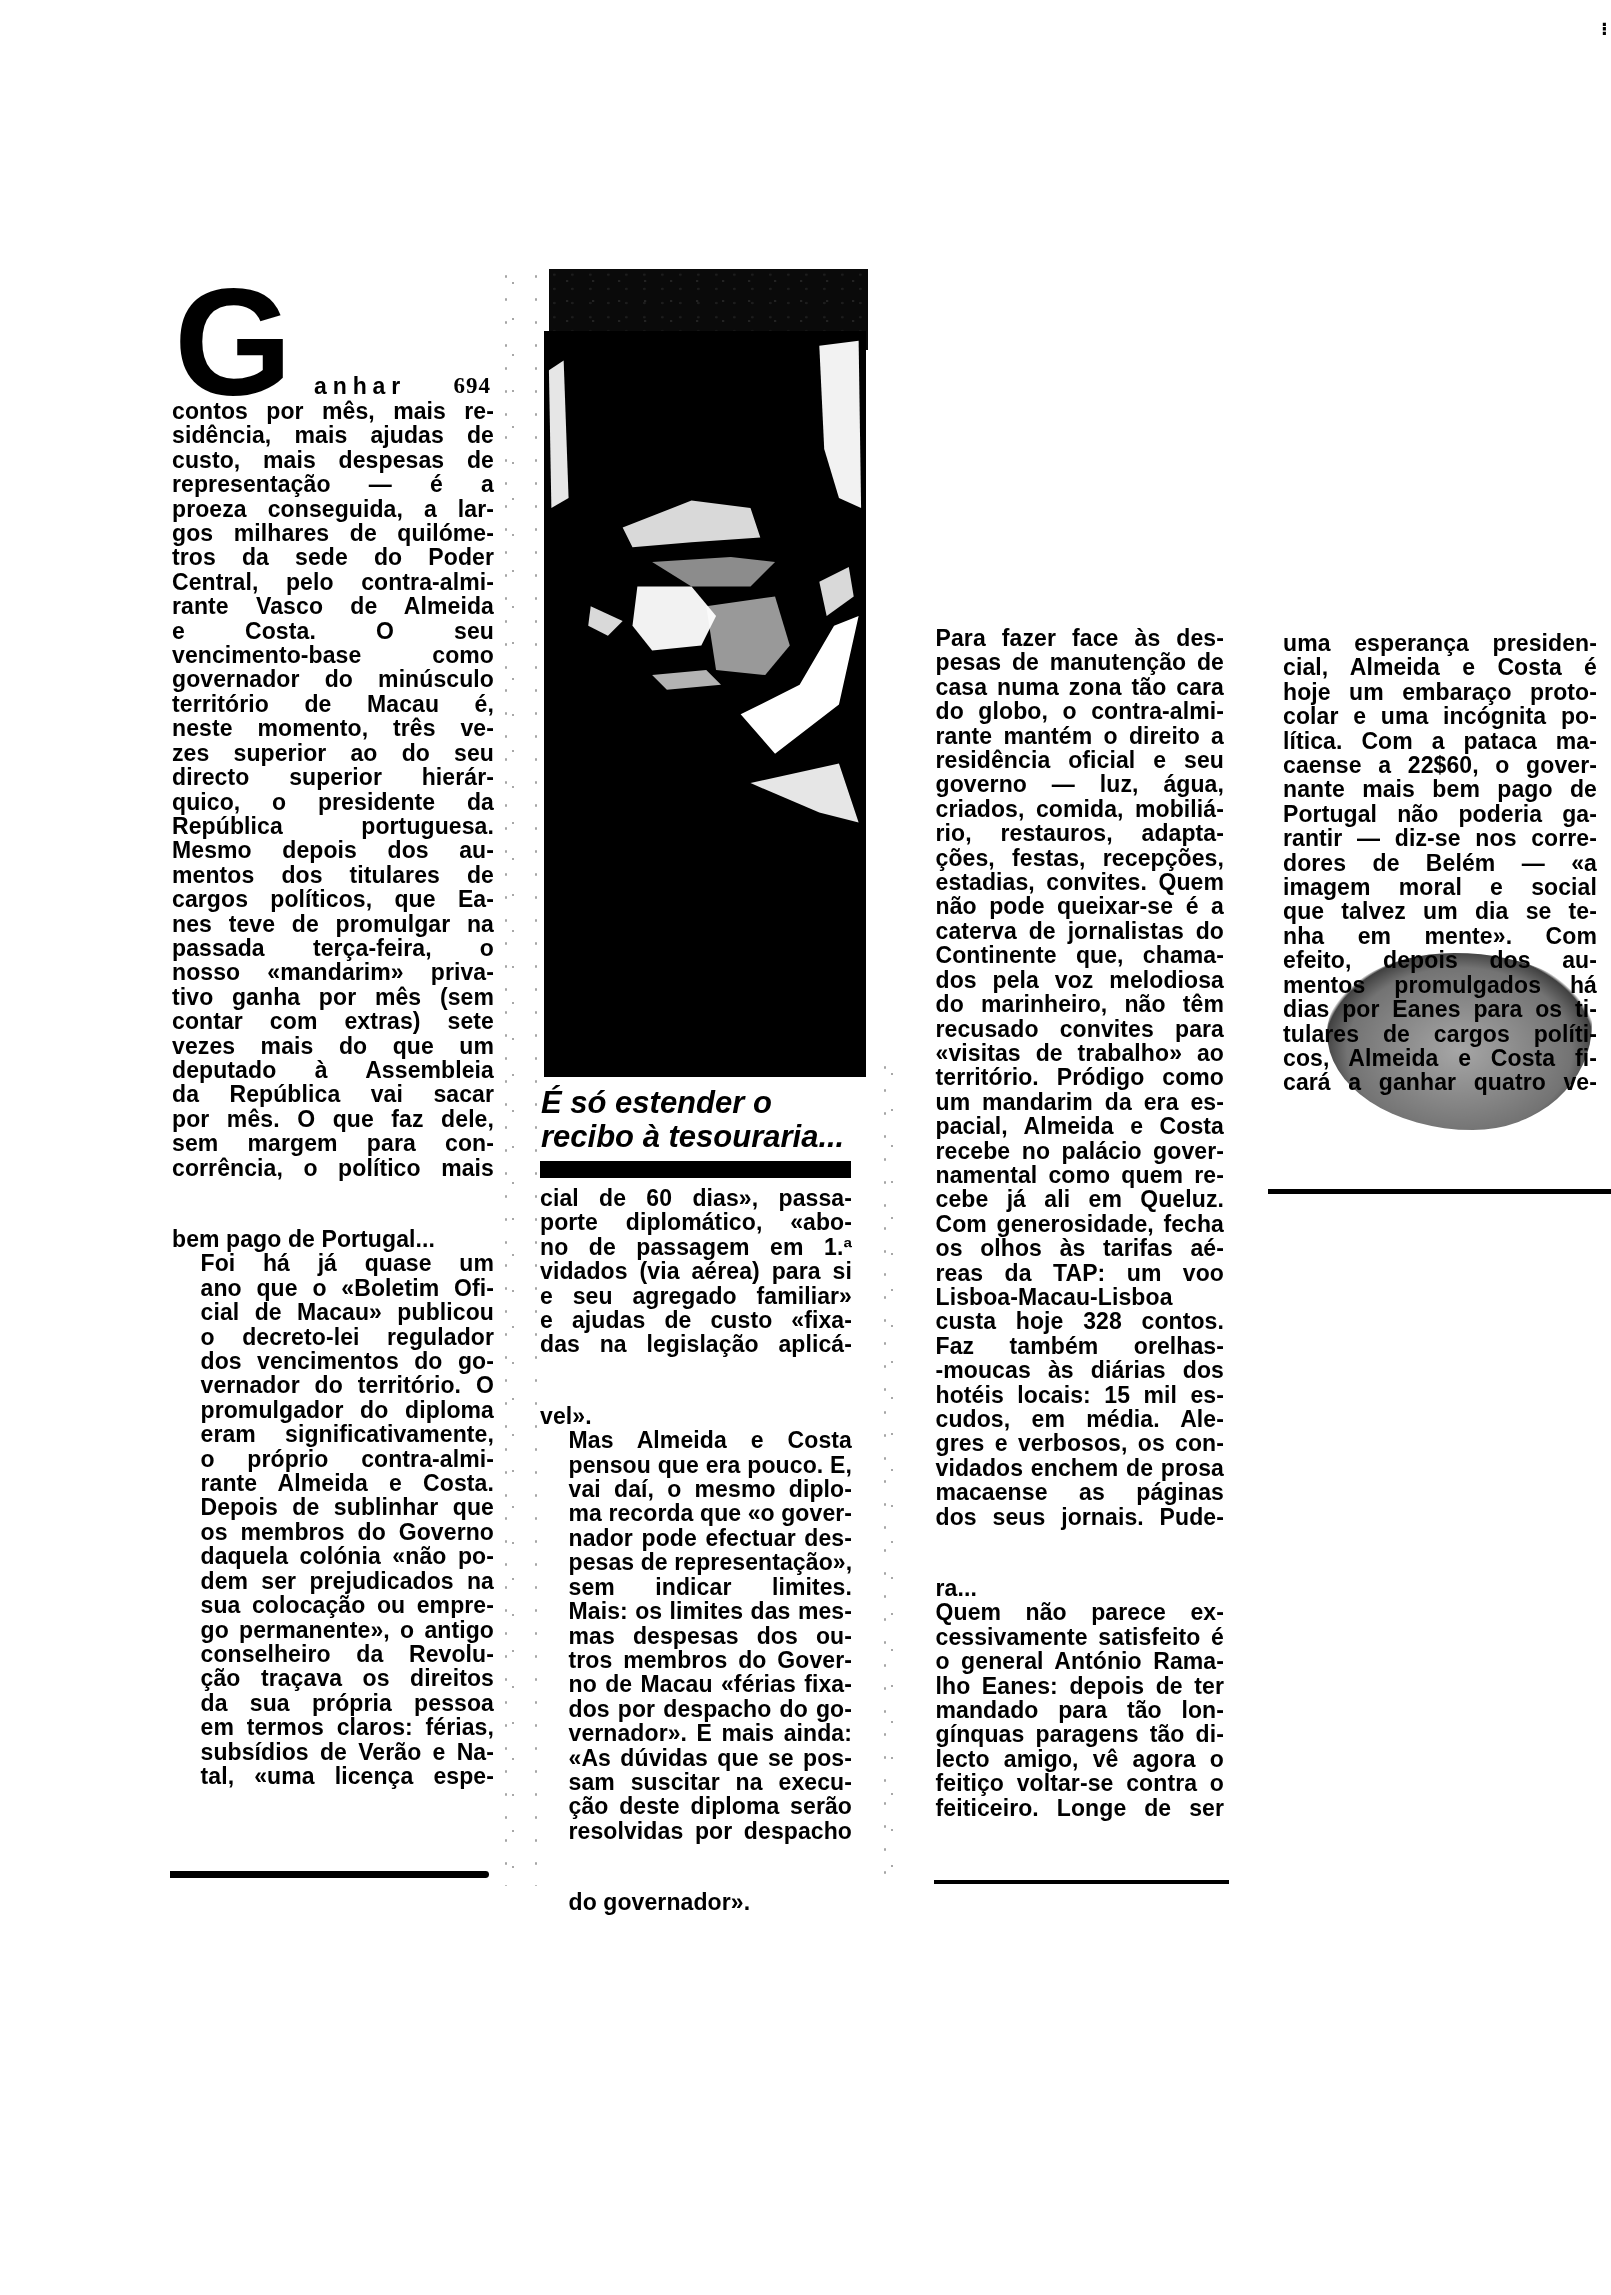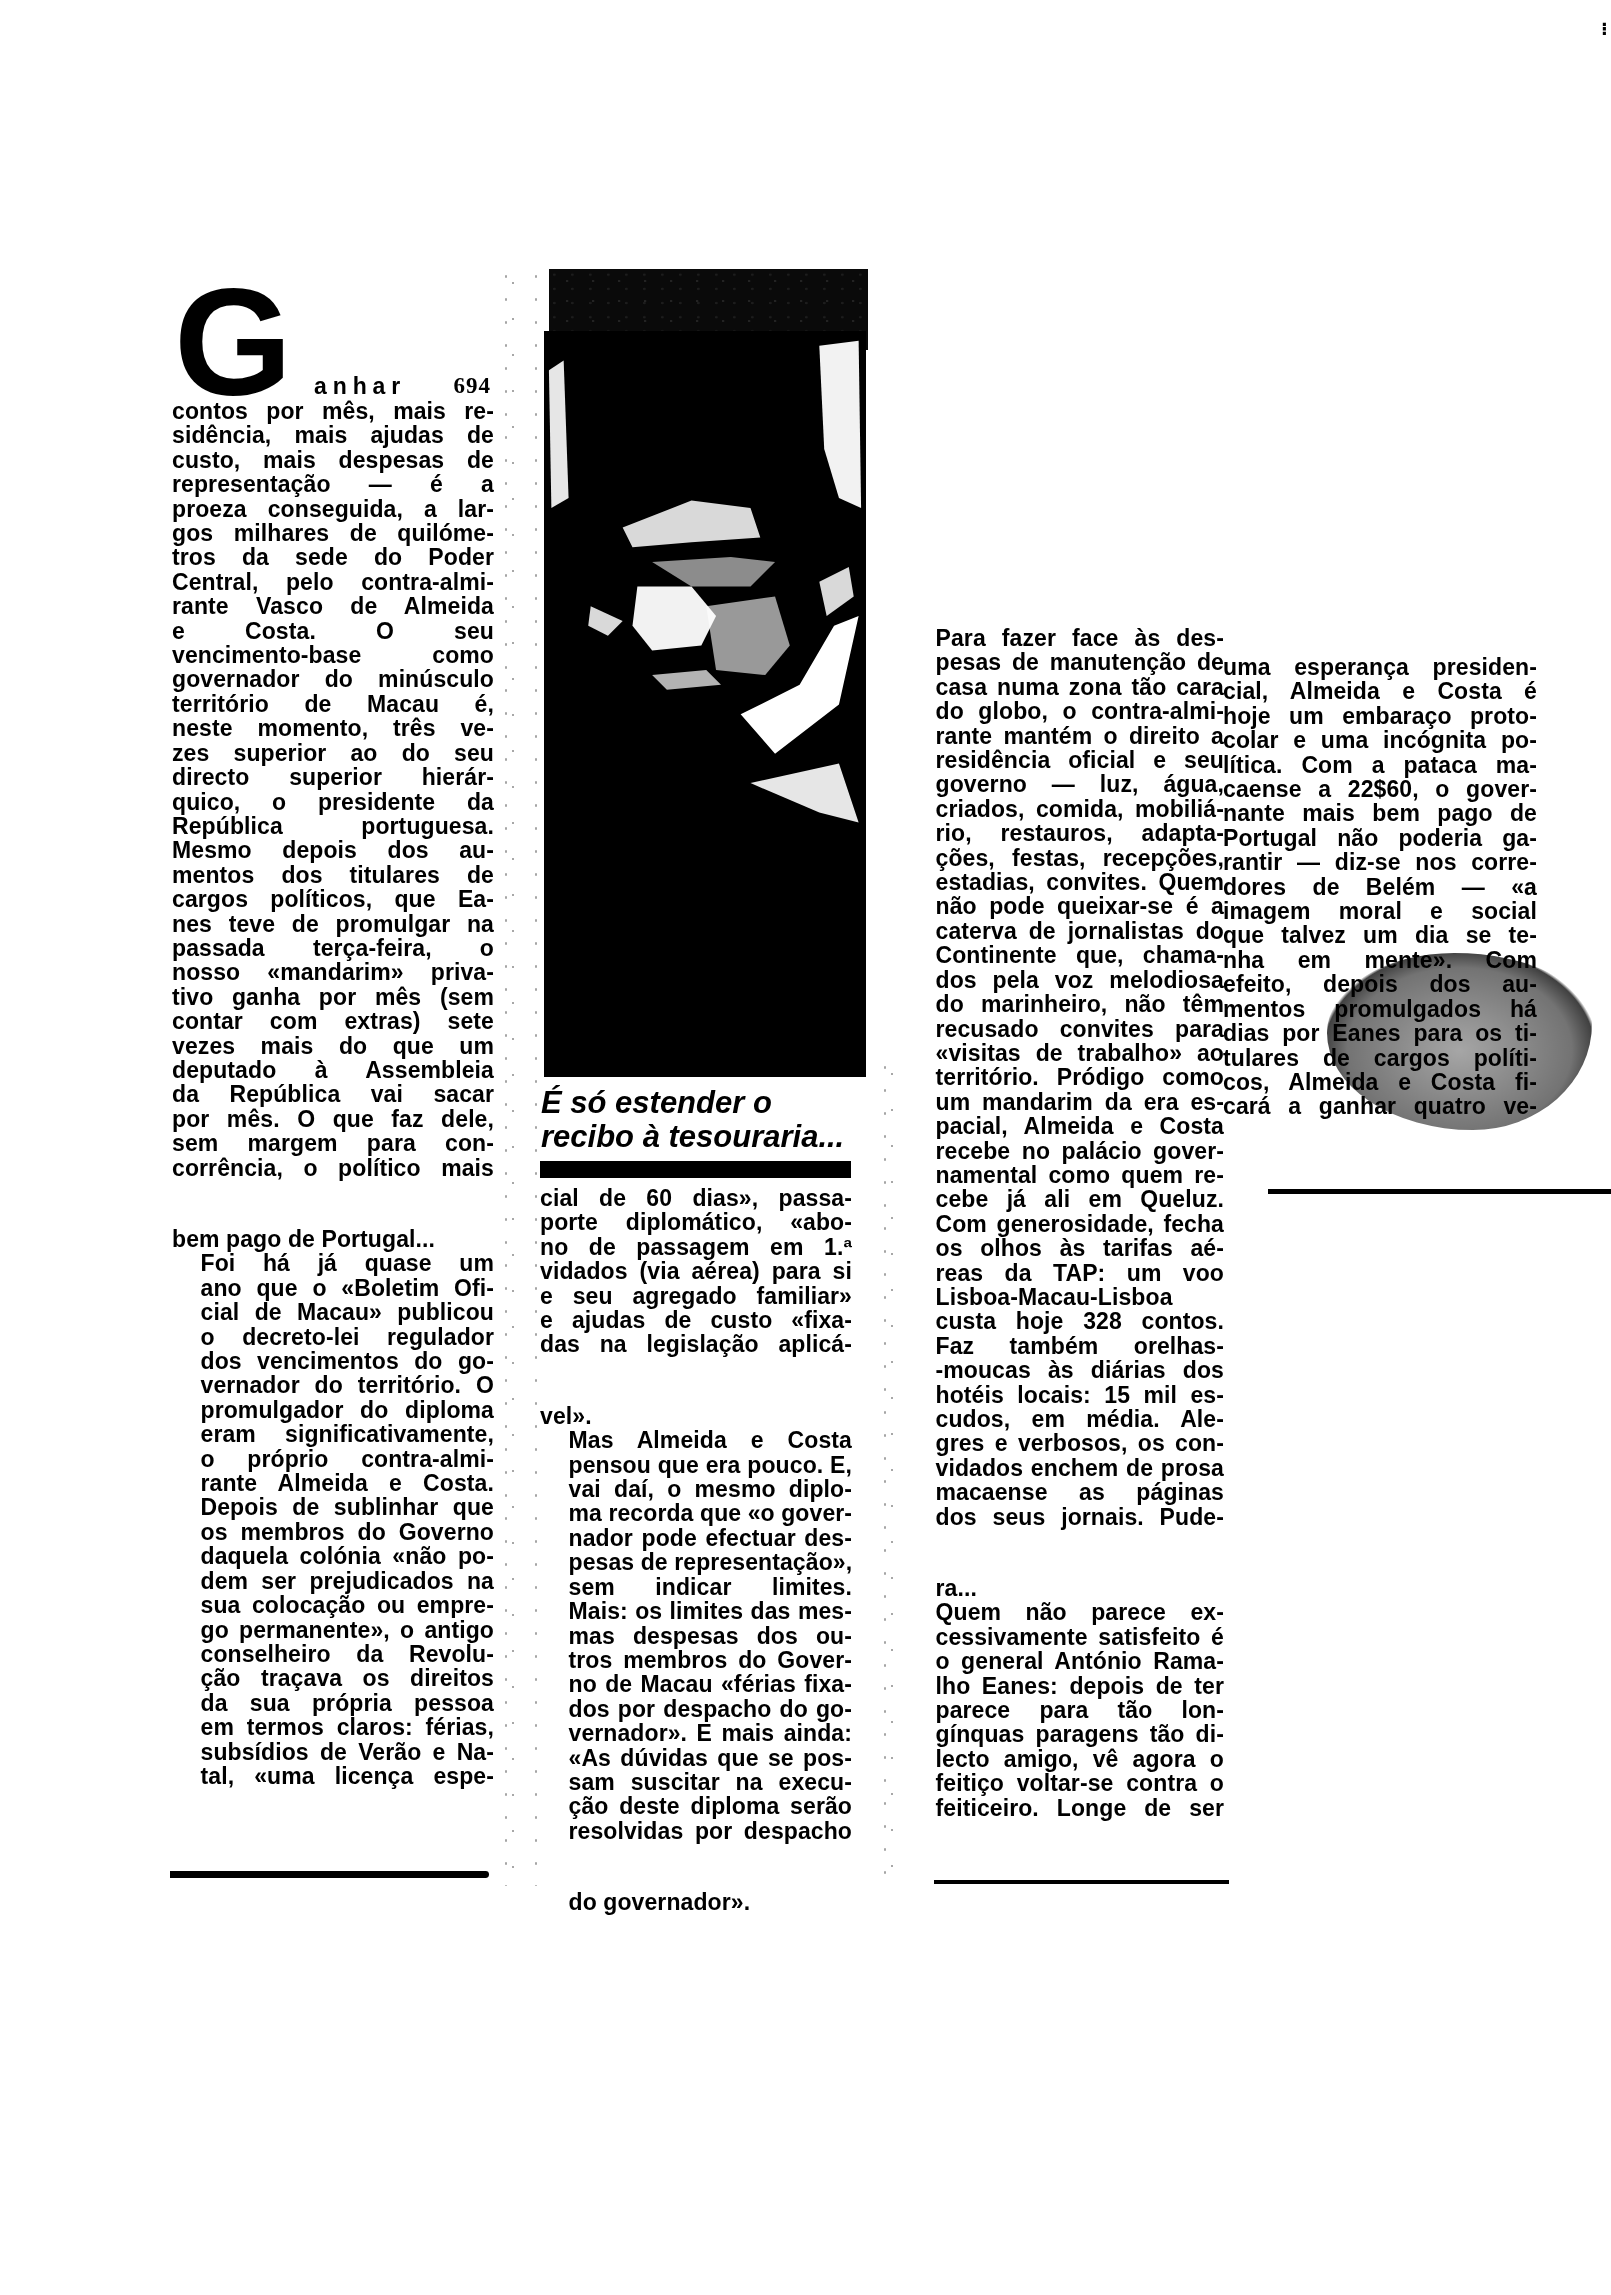--- a/index.html
+++ b/index.html
@@ -62,21 +62,21 @@
     }
     .caption-bar {
       position: absolute; left: 540px; top: 1161px; width: 311px; height: 16.7px; background: #000;
     }
     #col2 { left: 540px; top: 1186px; width: 312px; }
 
     
     #col3 { left: 907px; top: 626px; width: 317px; }
 
     
-    #col4 { left: 1223px; top: 631px; width: 314px; margin-top: 24px; }
+    #col4 { left: 1283px; top: 631px; width: 314px; }
     .stain {
       position: absolute; left: 1327px; top: 953px; width: 265px; height: 177px;
       border-radius: 48% 52% 45% 55% / 45% 40% 60% 55%;
       background: radial-gradient(ellipse at 50% 55%, rgba(0,0,0,0.35) 0%, rgba(0,0,0,0.55) 60%, rgba(0,0,0,0.75) 72%, transparent 74%);
       pointer-events: none;
     }
 
     
     .rule { position: absolute; background: #000; }
     .rule1 { left: 170px; top: 1871px; width: 319px; height: 6.9px; border-radius: 0 3.4px 3.4px 0; }
@@ -276,21 +276,21 @@
       <span class="line">vidados enchem de prosa</span>
       <span class="line">macaense as páginas</span>
       <span class="line">dos seus jornais. Pude-</span>
       <span class="line last">ra...</span>
     </p>
   <p class="indent" id="c3p2">
       <span class="line">Quem não parece ex-</span>
       <span class="line">cessivamente satisfeito é</span>
       <span class="line">o general António Rama-</span>
       <span class="line">lho Eanes: depois de ter</span>
-      <span class="line">parece para tão lon-</span>
+      <span class="line">mandado para tão lon-</span>
       <span class="line">gínquas paragens tão di-</span>
       <span class="line">lecto amigo, vê agora o</span>
       <span class="line">feitiço voltar-se contra o</span>
       <span class="line">feiticeiro. Longe de ser</span>
     </p>
 </div>
 
 <div class="col" id="col4">
   <p id="c4p1">
       <span class="line">uma esperança presiden-</span>

